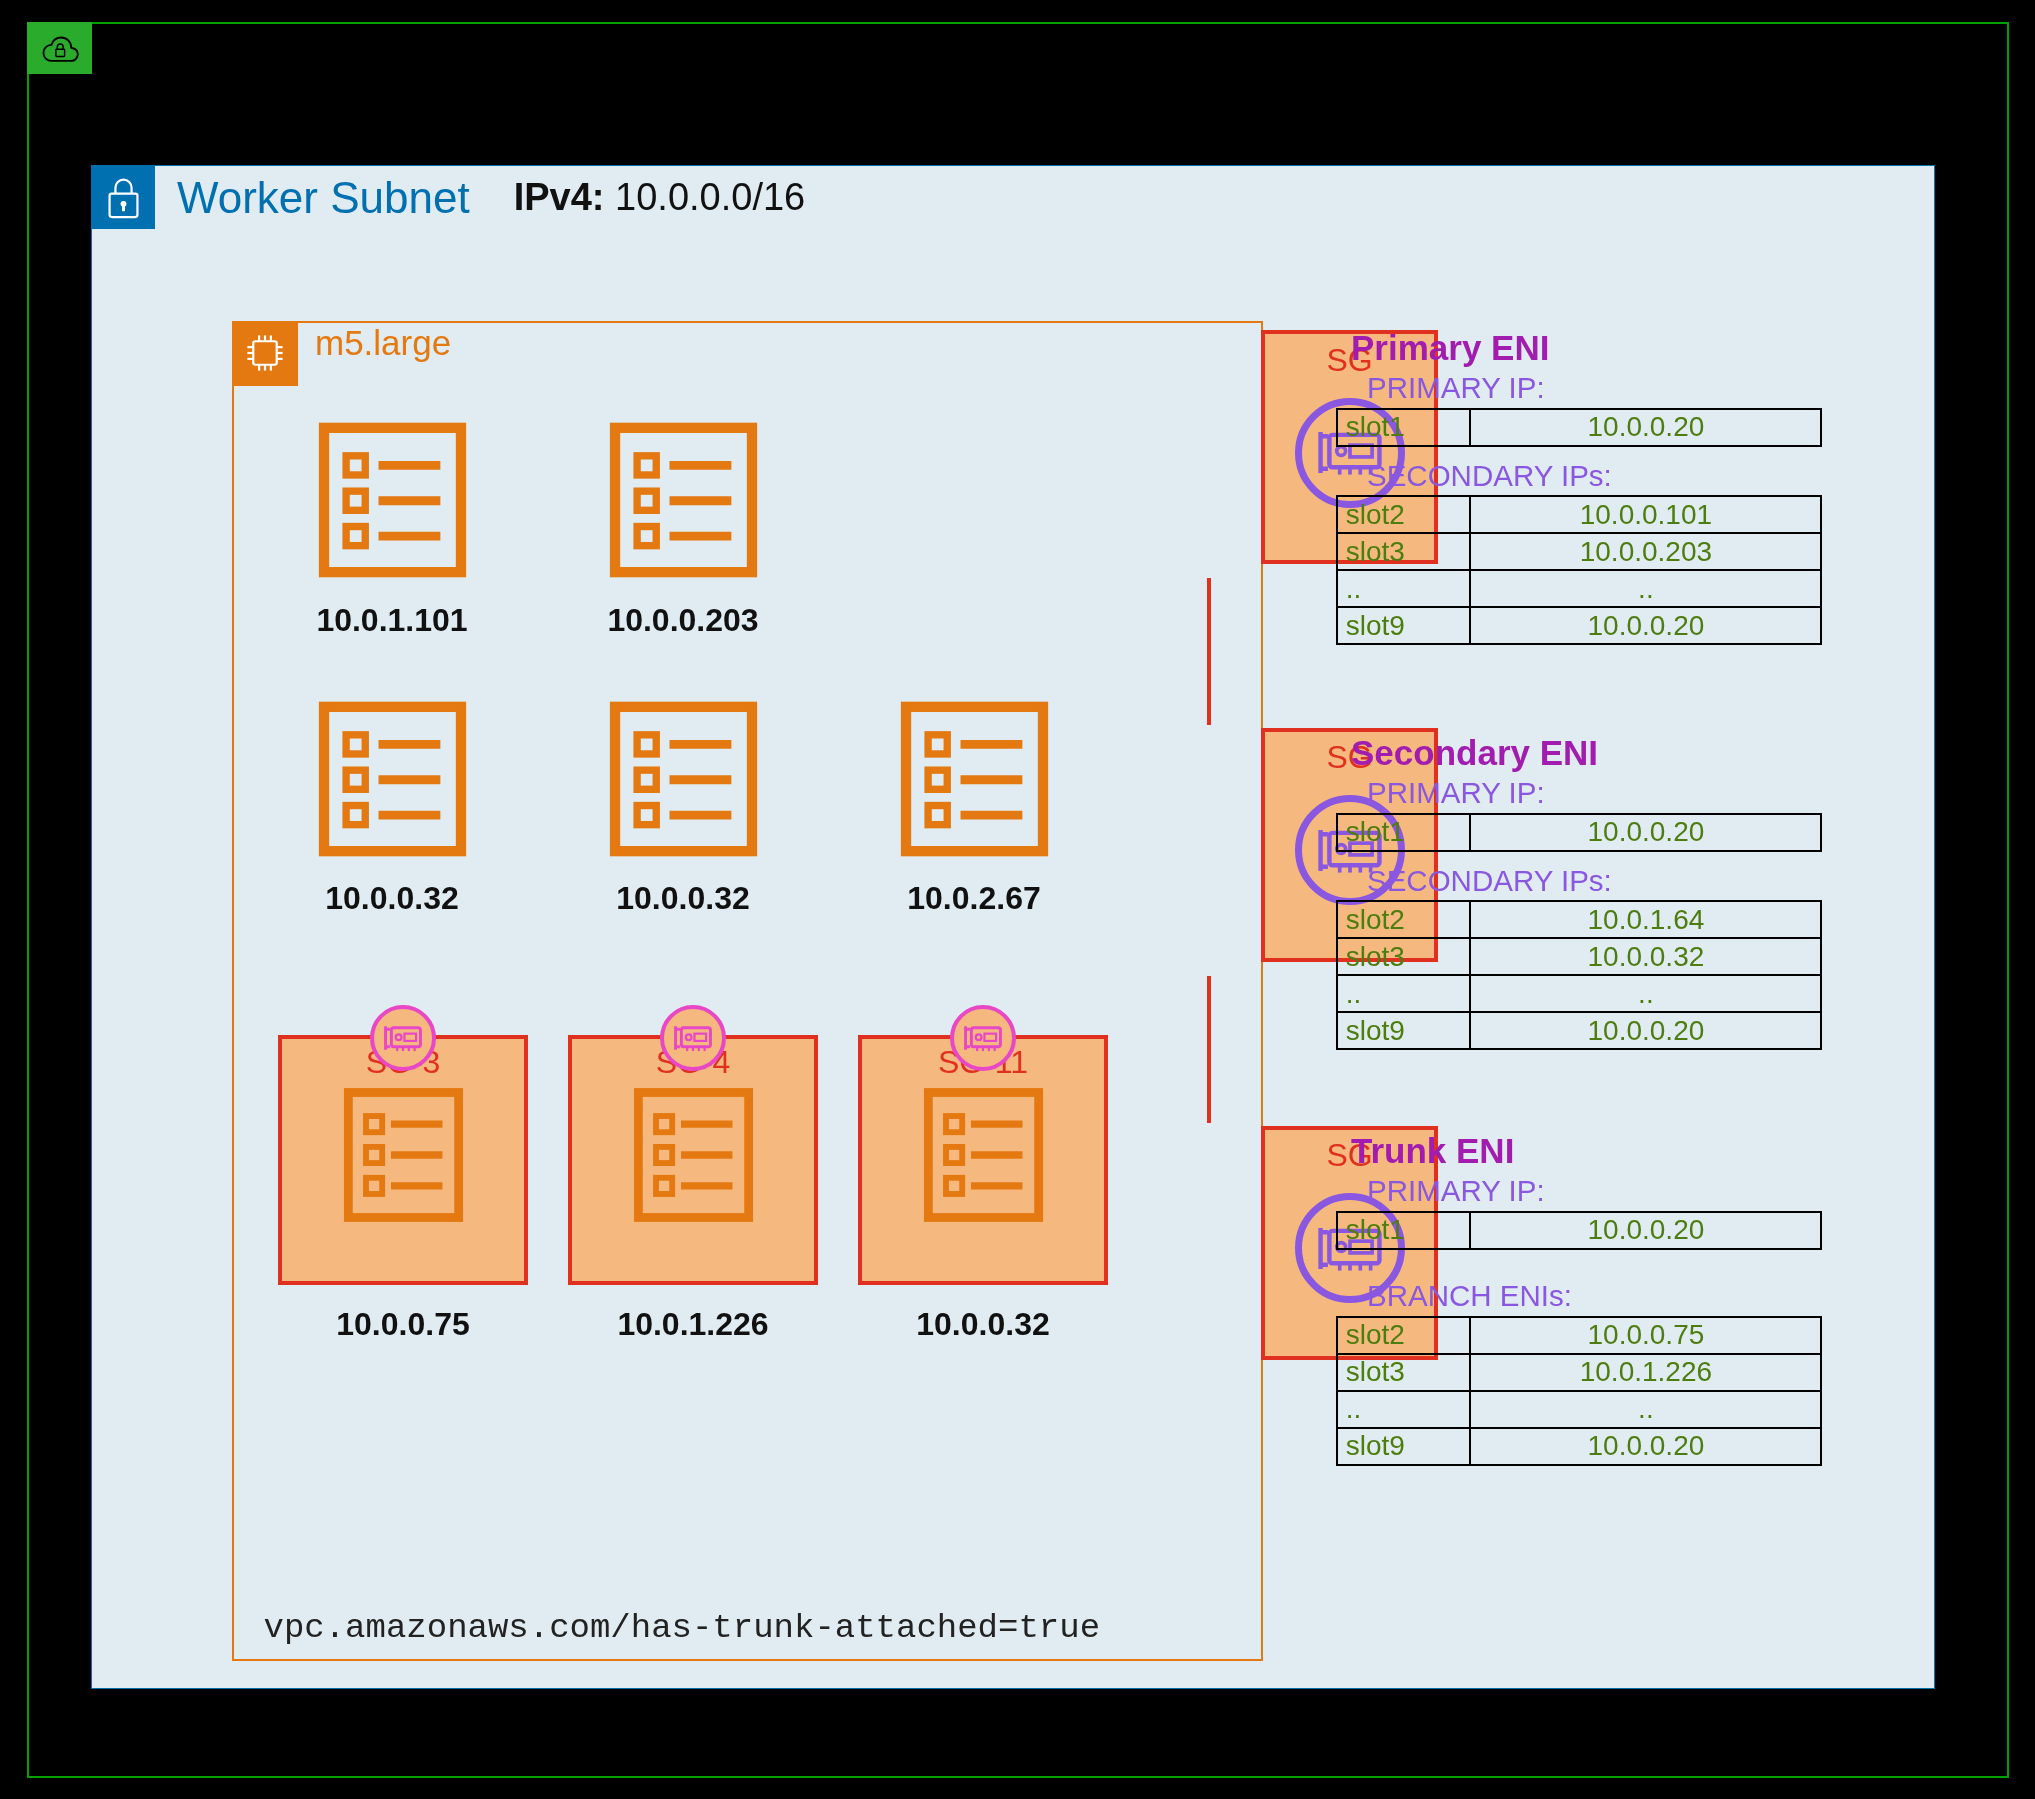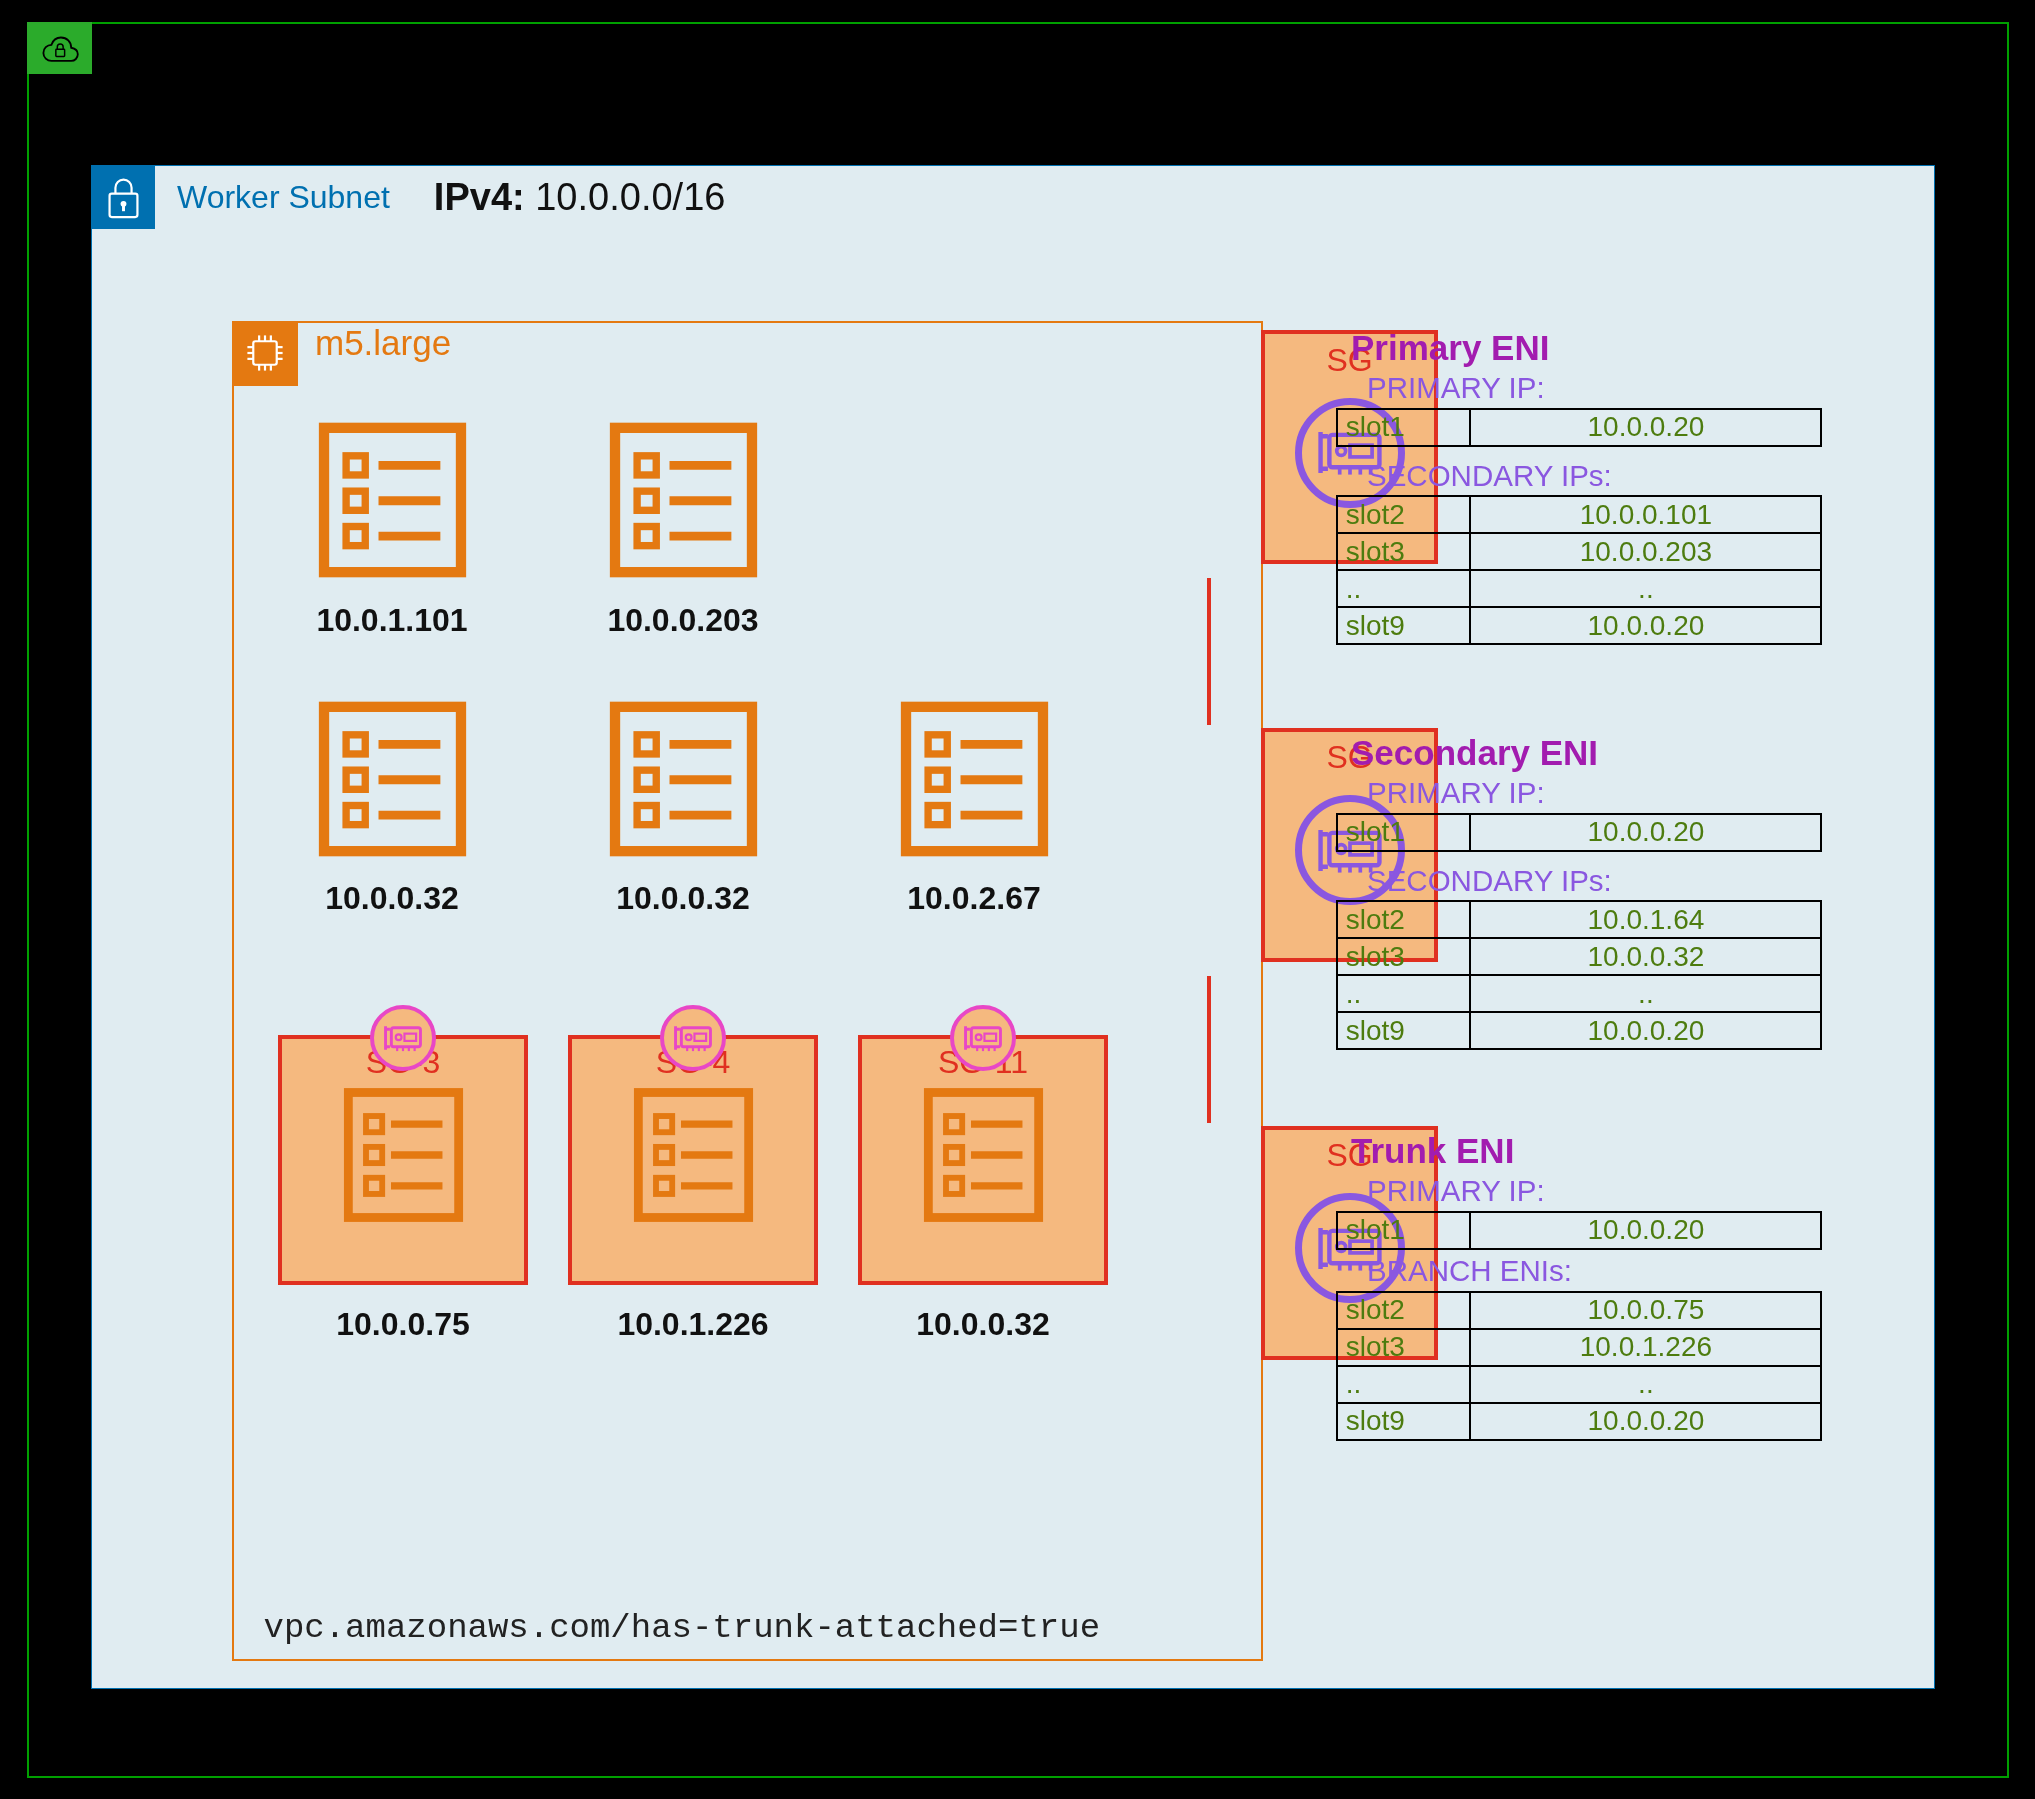--- a/index.html
+++ b/index.html
@@ -50,21 +50,21 @@
   }
   .lock-badge {
     width: 63px;
     height: 63px;
     background: #0070b0;
     display: flex;
     align-items: center;
     justify-content: center;
   }
   .subnet-title {
-    font-size: 32px;
+    font-size: 44px;
     color: #0070b0;
     margin-left: 22px;
     font-weight: 500;
   }
   .ipv4-block {
     font-size: 38px;
     color: #111;
     margin-left: 44px;
   }
   .ipv4-label { font-weight: 700; }
@@ -571,21 +571,21 @@
     <div class="eni-title">Trunk ENI</div>
     <div class="eni-section-label">PRIMARY IP:</div>
     <table class="ip-table">
       <tbody>
           <tr>
             <td class="slot">slot1</td>
             <td class="ip">10.0.0.20</td>
           </tr>
     </tbody>
       </table>
-    <div class="eni-section-label" style="margin-top:4px">BRANCH ENIs:</div>
+    <div class="eni-section-label" style="margin-top:29px">BRANCH ENIs:</div>
     <table class="ip-table">
       <tbody>
           <tr>
             <td class="slot">slot2</td>
             <td class="ip">10.0.0.75</td>
           </tr>
       <tr>
             <td class="slot">slot3</td>
             <td class="ip">10.0.1.226</td>
           </tr>

